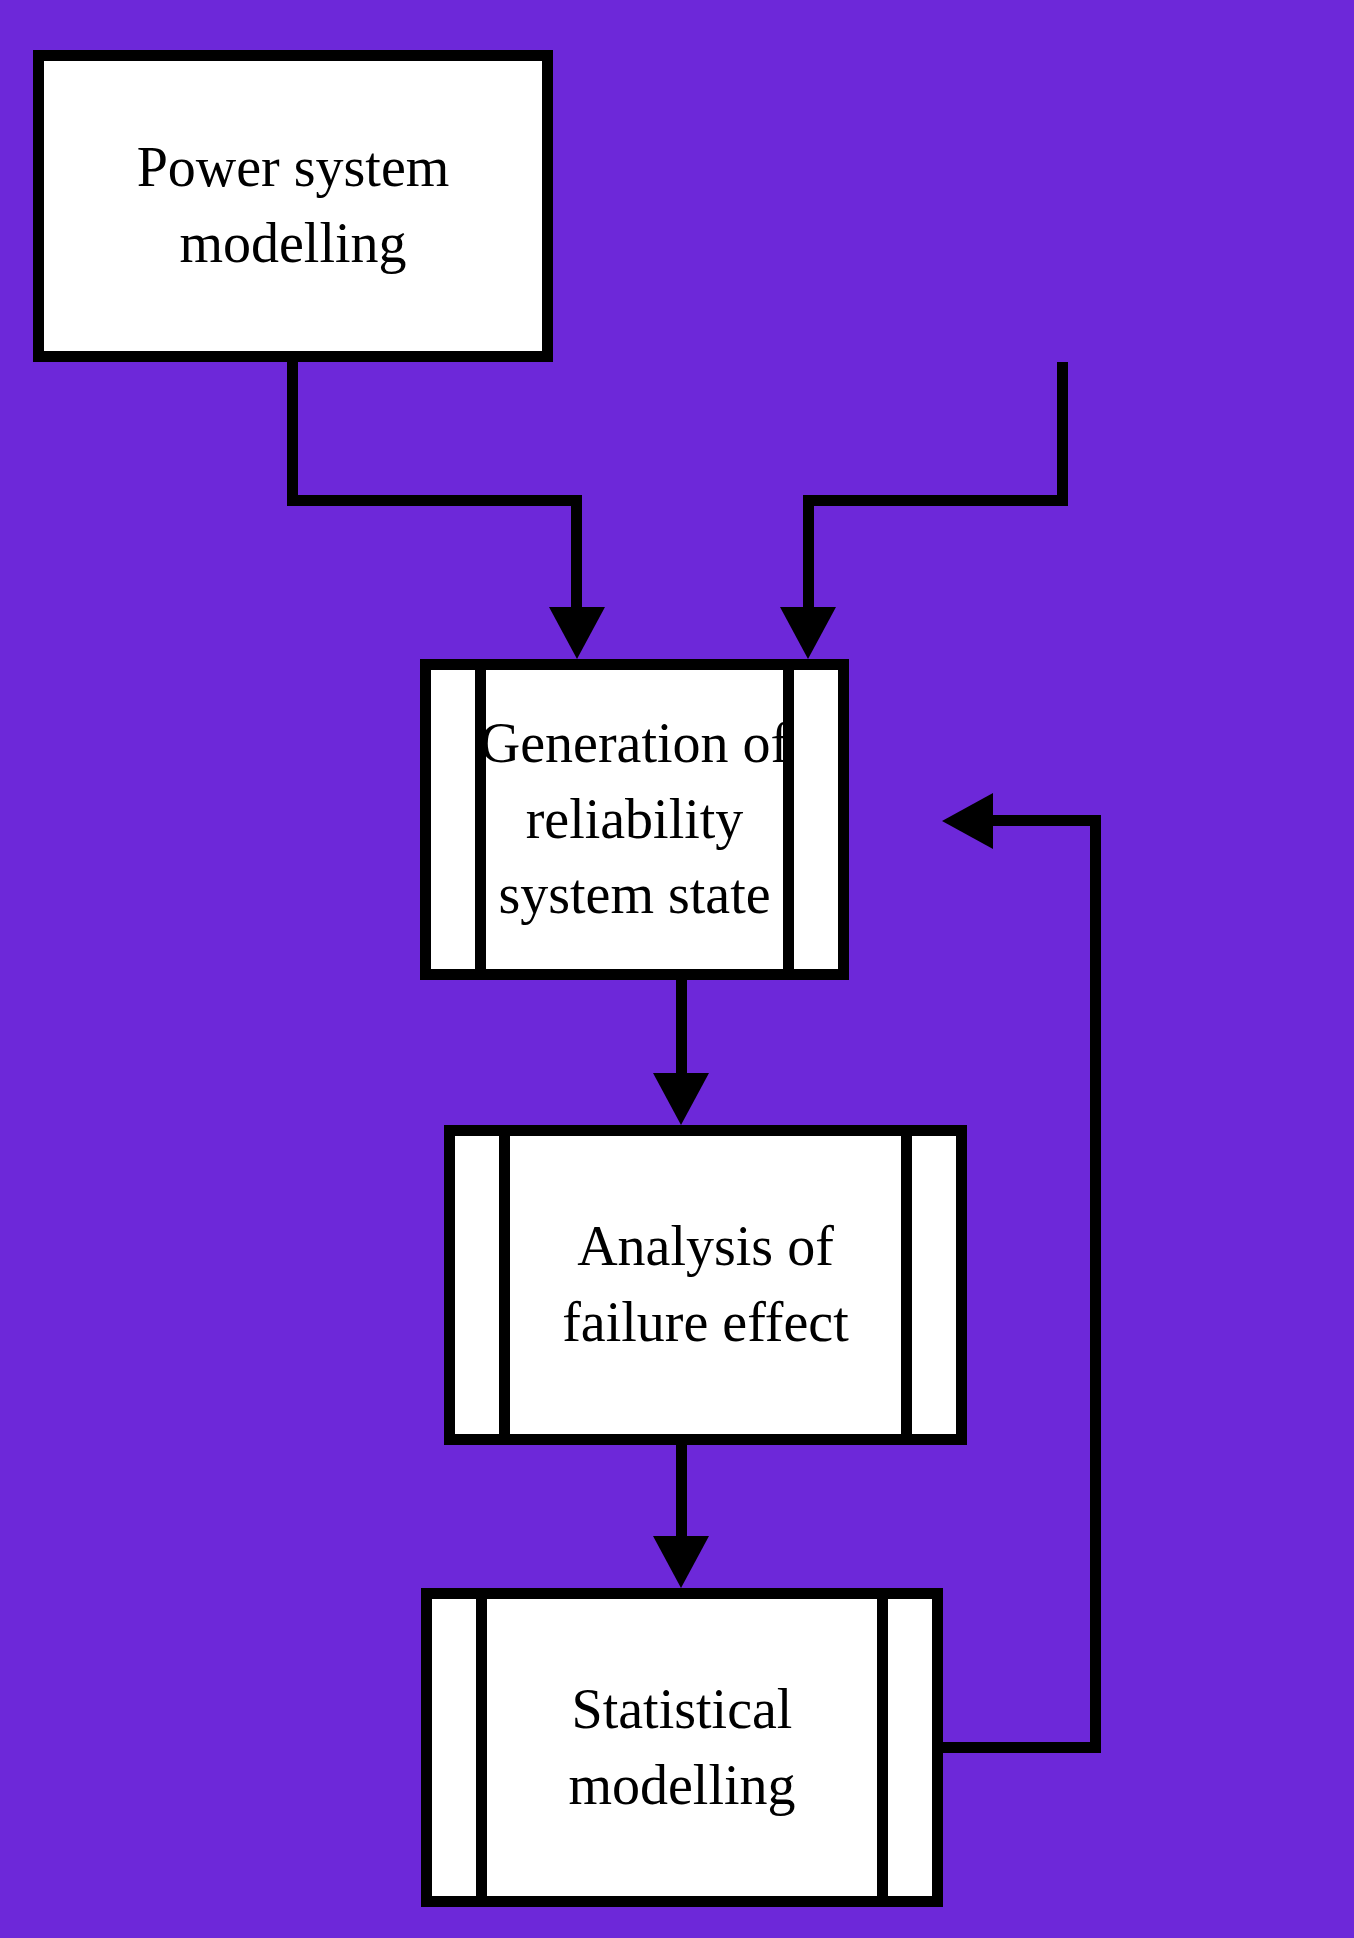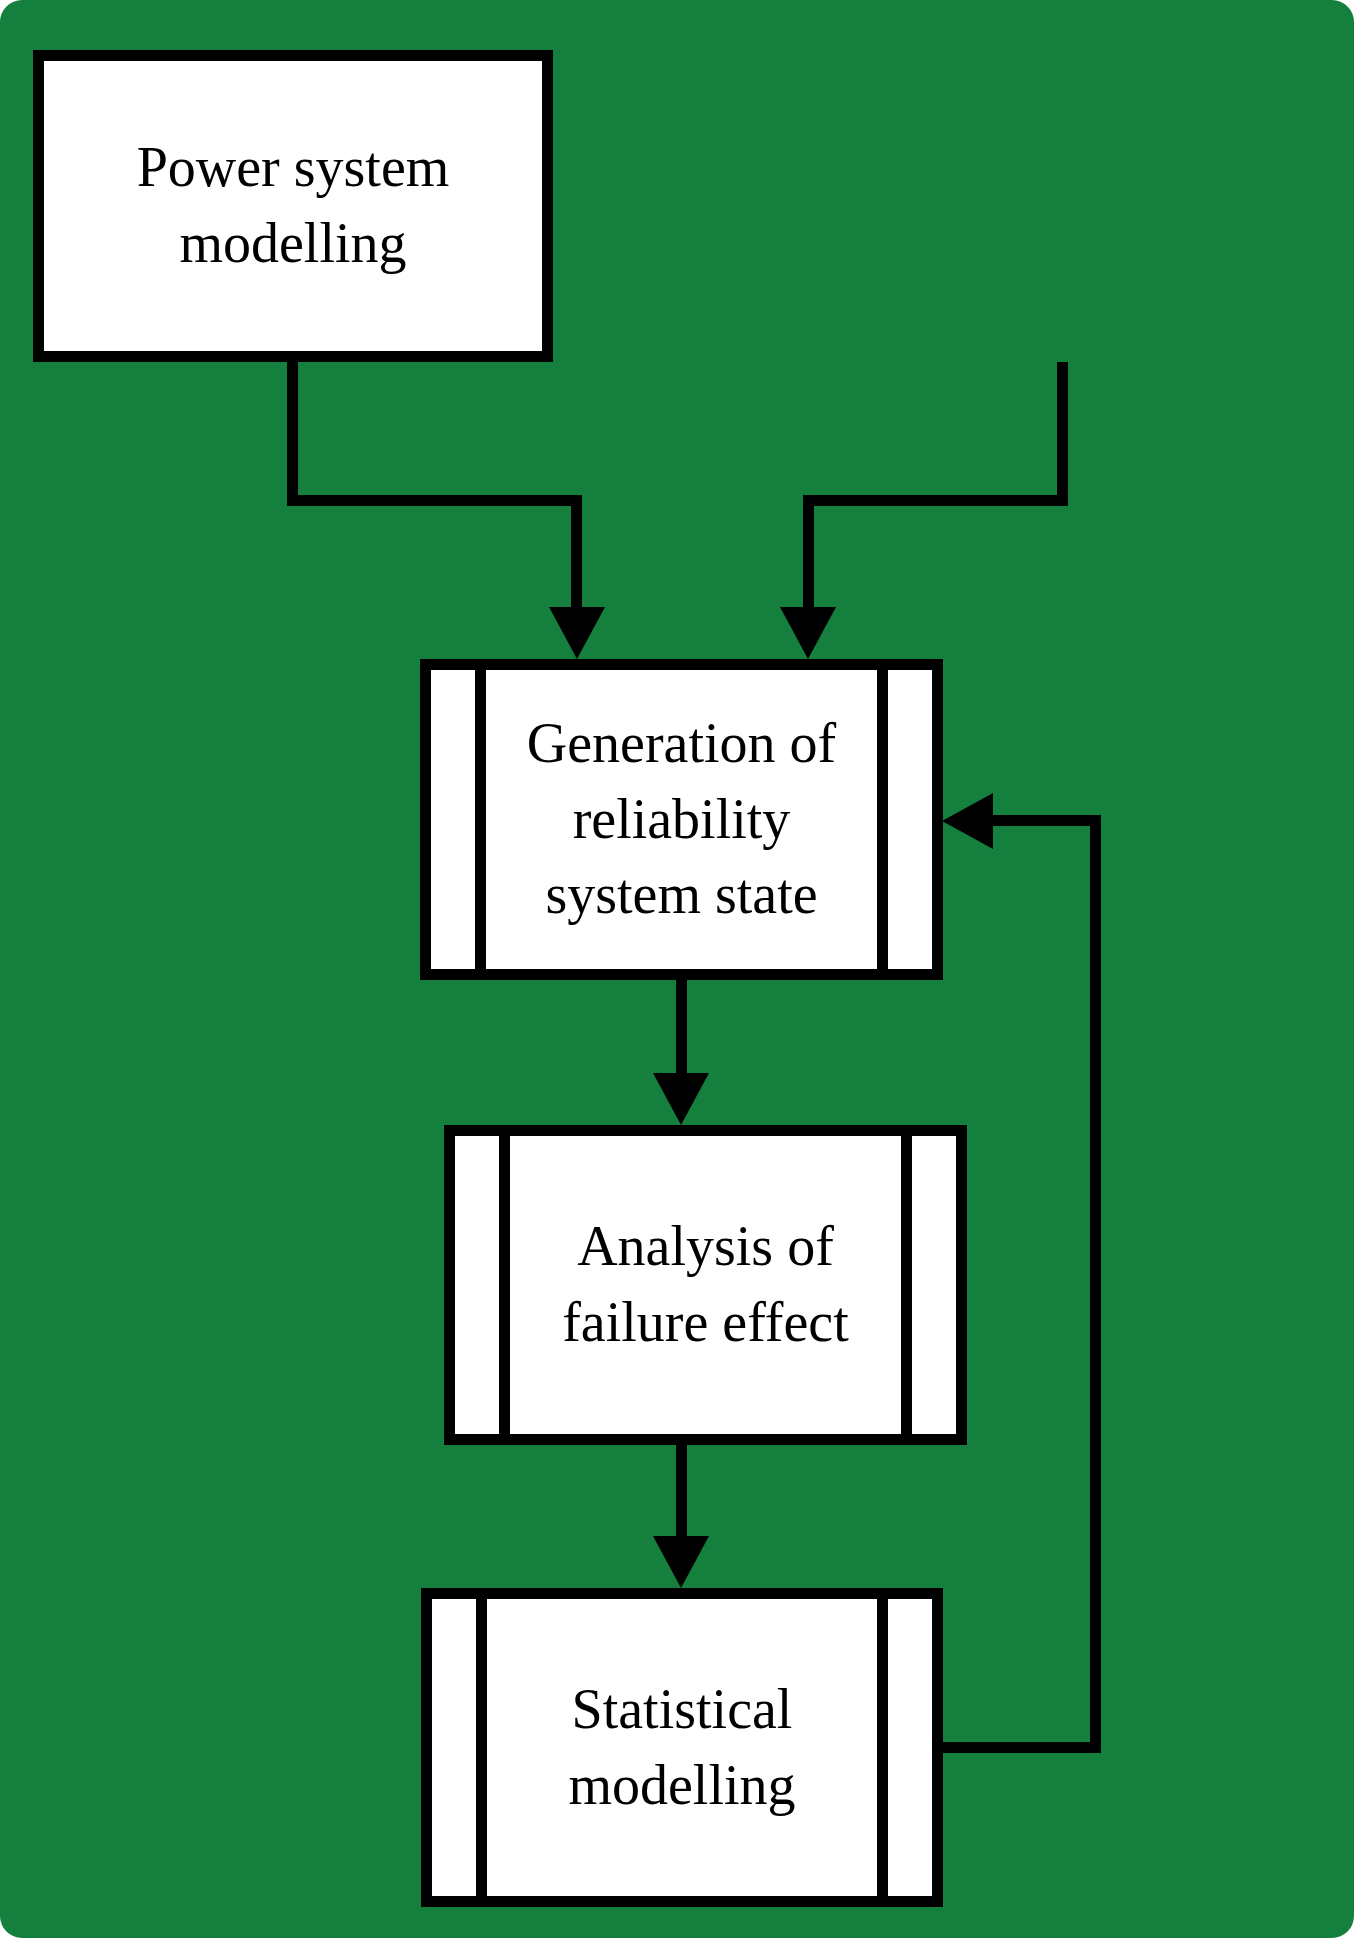--- a/index.html
+++ b/index.html
@@ -4,24 +4,23 @@
 <style>
   html, body {
     margin: 0;
     padding: 0;
     background: #ffffff;
   }
   #canvas {
     position: relative;
     width: 1354px;
     height: 1938px;
-    background: #15803d;
+    background: #6d28d9;
     font-family: "Liberation Serif", "DejaVu Serif", serif;
     color: #000000;
-    border-radius: 22px;
   }
   .node {
     position: absolute;
     box-sizing: border-box;
     border: 11px solid #000000;
     background: #ffffff;
     display: flex;
     align-items: center;
     justify-content: center;
     text-align: center;
@@ -69,21 +68,21 @@
 <body>
 
 <div id="canvas">
 
   <div class="node" style="left:33px; top:50px; width:520px; height:312px;">
     <span class="node-label">Power system
 modelling</span>
   </div>
 
 
-  <div class="node" style="left:420px; top:659px; width:523px; height:321px;">
+  <div class="node" style="left:420px; top:659px; width:429px; height:321px;">
     <div class="inset-bar left"></div>
     <div class="inset-bar right"></div>
     <span class="node-label">Generation of
 reliability
 system state</span>
   </div>
 
   <div class="node" style="left:444px; top:1125px; width:523px; height:320px;">
     <div class="inset-bar left"></div>
     <div class="inset-bar right"></div>

